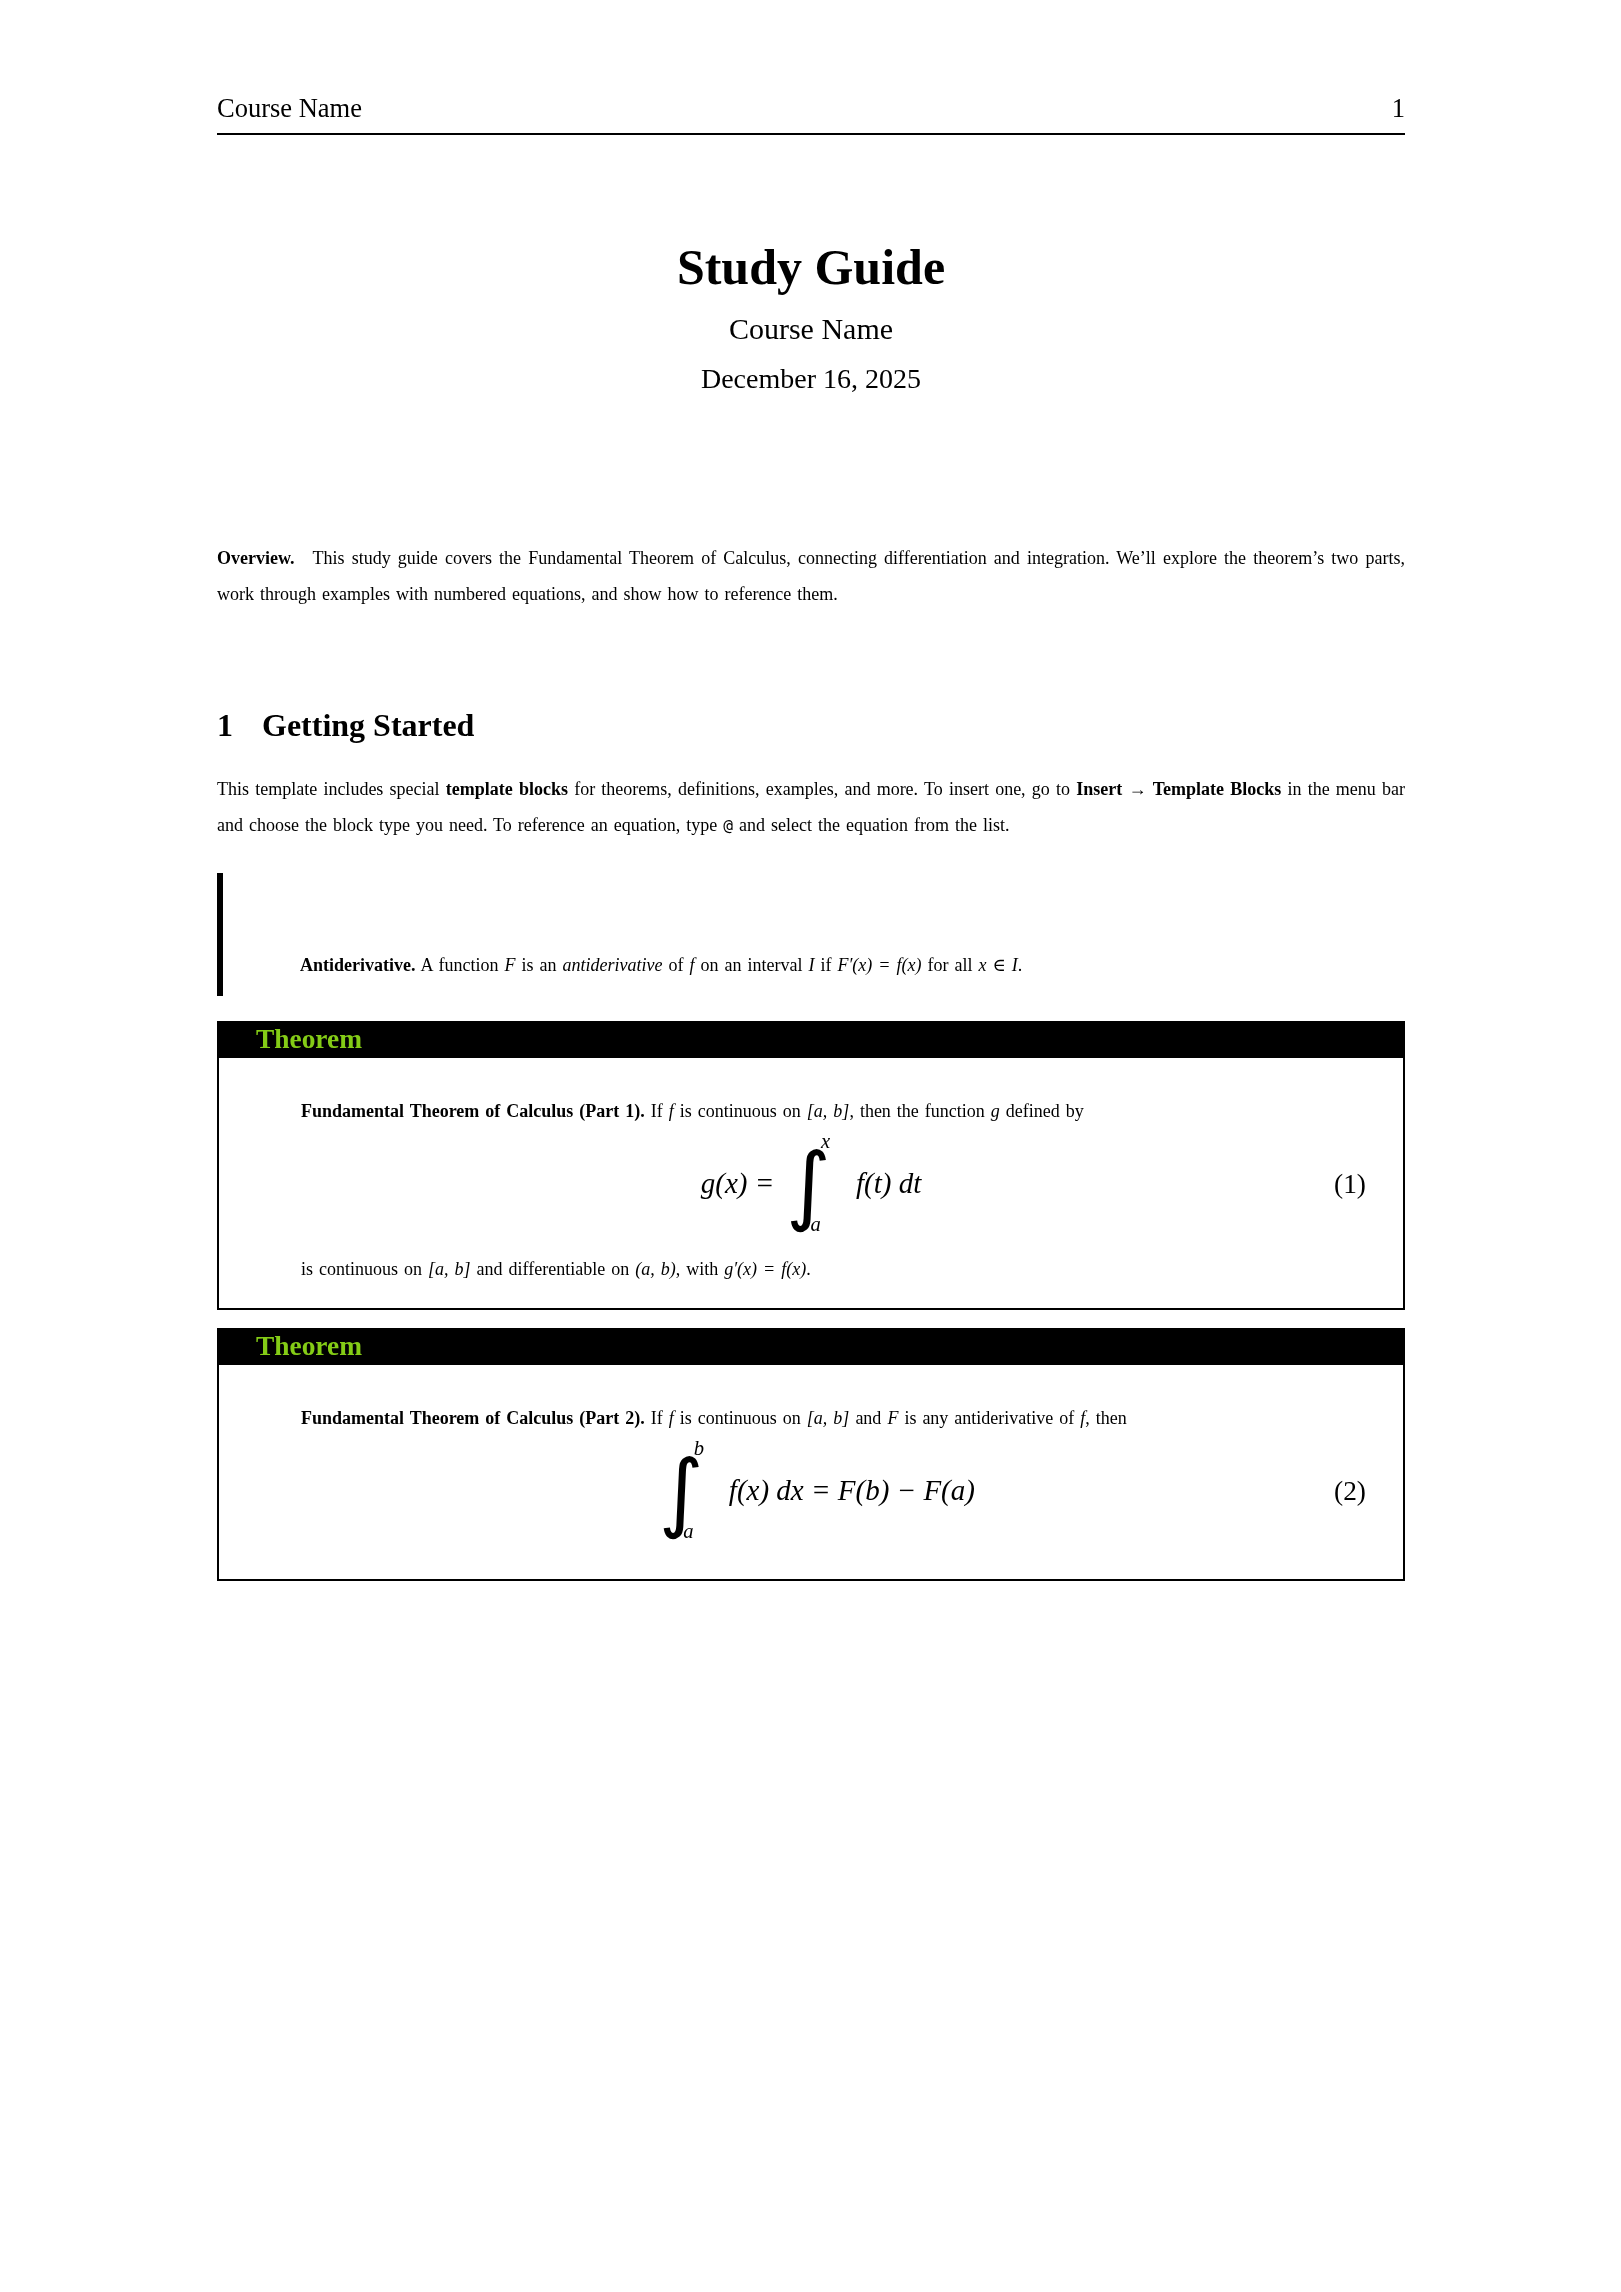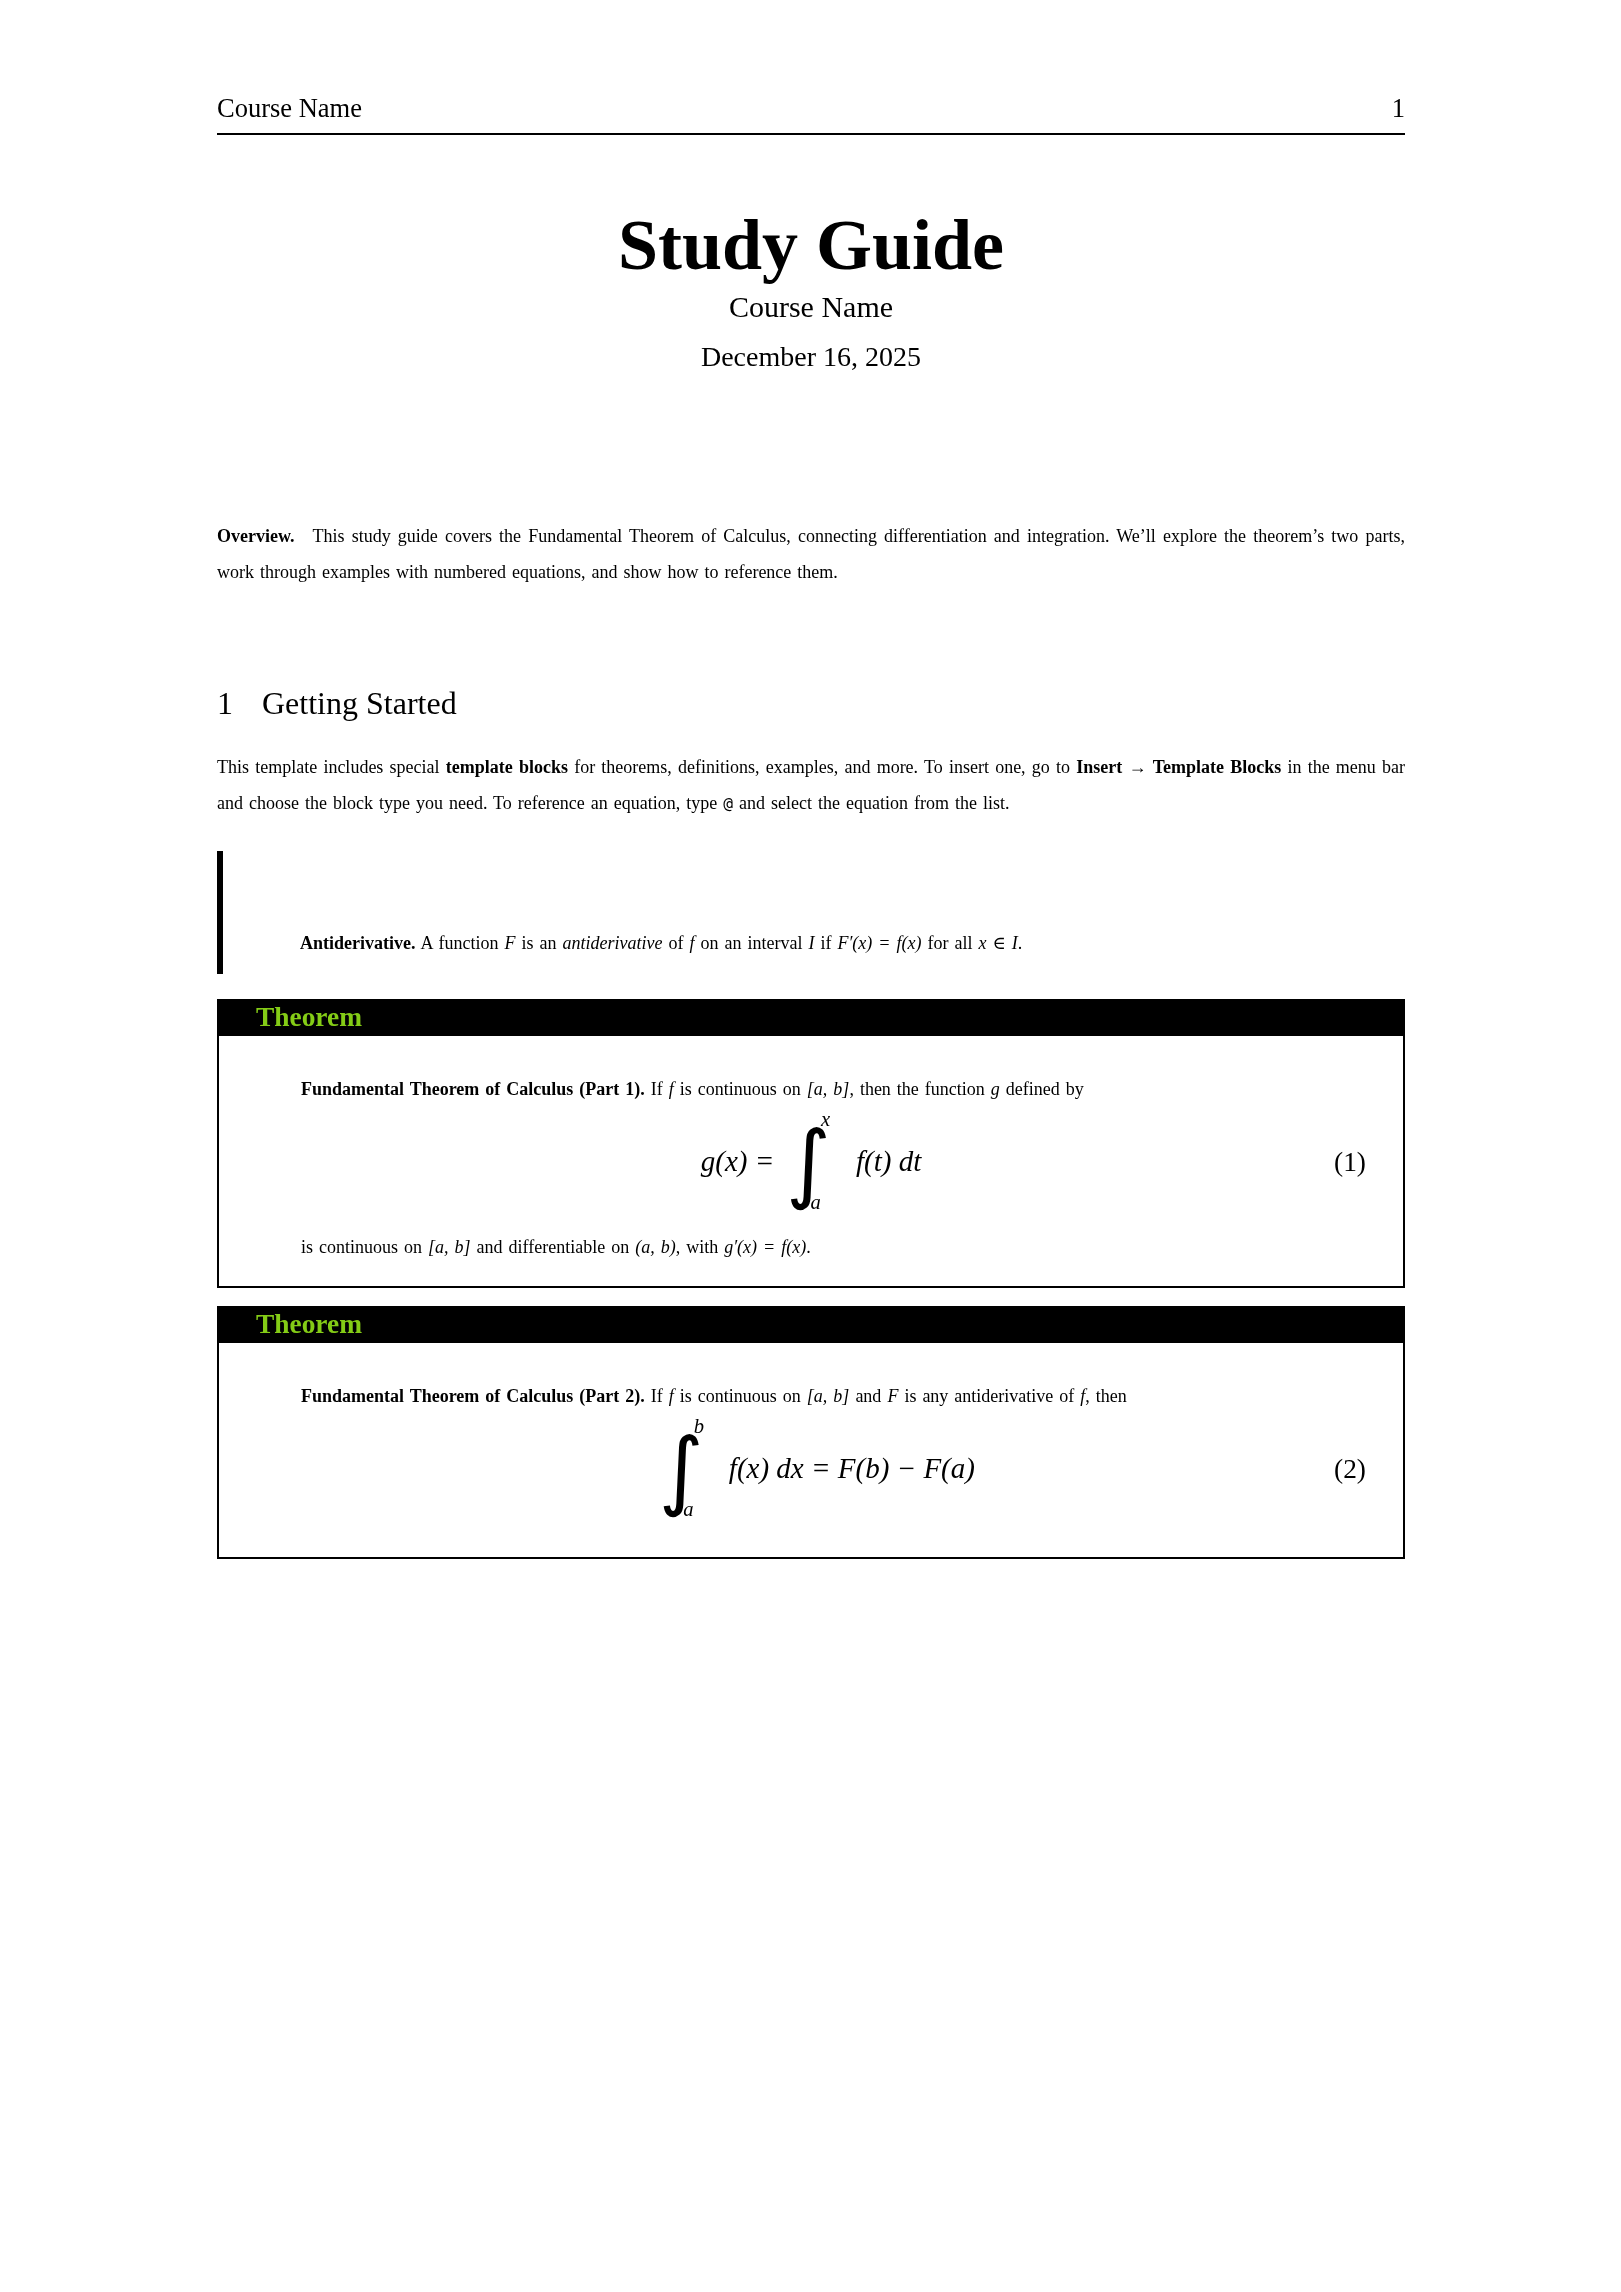--- a/index.html
+++ b/index.html
@@ -18,36 +18,36 @@
   
   .running-header {
     display:flex; justify-content:space-between; align-items:flex-end;
     padding-top:92px; padding-bottom:7.8px;
     border-bottom:2px solid #000;
     font-size:26.5px; line-height:33px;
   }
 
   
   .title-block { text-align:center; }
-  .doc-title { font-size:72px; line-height:57px; font-weight:bold; margin-top:82px; }
+  .doc-title { font-size:50px; line-height:57px; font-weight:bold; margin-top:104px; }
   .doc-subtitle { font-size:30px; line-height:35px; margin-top:15.7px; font-weight:normal; }
   .doc-date { font-size:28px; line-height:33px; margin-top:15.7px; }
 
   
   .para {
     font-size:18px; line-height:36px;
     text-align:justify;
     word-spacing:1.5px;
   }
   .para.indent { text-indent:45px; }
   .overview-para { margin-top:145px; }
   .body-para { margin-top:25.5px; }
 
   
-  .sec-heading { font-size:32px; line-height:39px; font-weight:normal; }
+  .sec-heading { font-size:32px; line-height:39px; font-weight:bold; }
   .sec-heading .sec-num { display:inline-block; margin-right:29px; }
   .mt-s1 { margin-top:94px; }
   .mt-s2 { margin-top:65px; }
   .mt-s3 { margin-top:74px; }
 
   
   .definition-block {
     margin-top:29px;
     border-left:6.9px solid #000;
     padding:74px 0 13.7px 32px;

